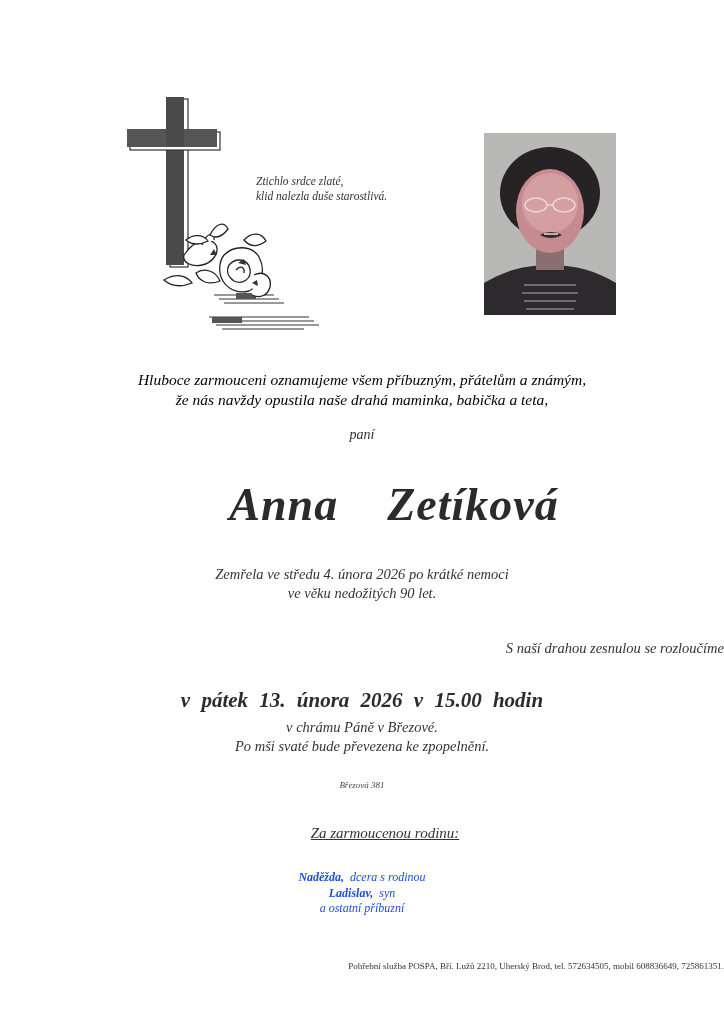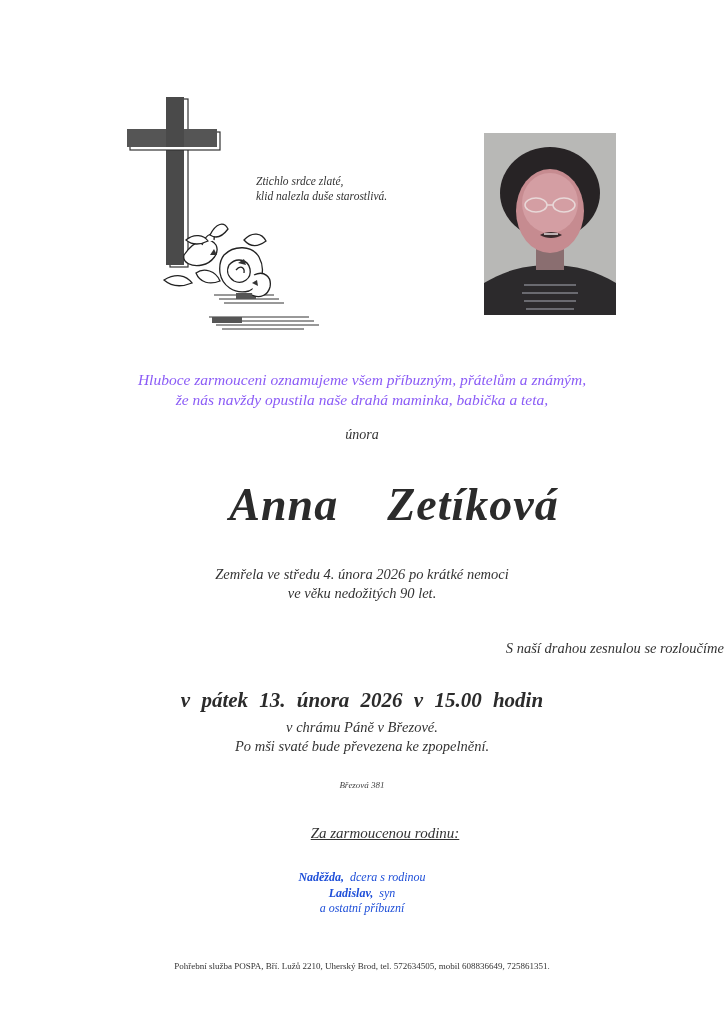--- a/index.html
+++ b/index.html
@@ -12,38 +12,38 @@
     .abs { position: absolute; }
     .center { left: 0; width: 724px; text-align: center; }
 
     
     #cross { left: 124px; top: 95px; width: 200px; height: 240px; }
 
     #motto { left: 256px; top: 174px; font-size: 11.5px; line-height: 15px; font-style: italic; color: #333; }
 
     #photo { left: 484px; top: 133px; width: 132px; height: 182px; background: #b9b9b7; overflow: hidden; }
 
-    #intro { top: 370px; font-size: 15.5px; line-height: 20px; font-style: italic; color: #8b5cf6; }
+    #intro { top: 370px; font-size: 15.5px; line-height: 20px; font-style: italic; color: #000000; }
     #pani { top: 427px; font-size: 14px; font-style: italic; color: #333; }
 
     #name { top: 478px; font-size: 46px; font-weight: bold; font-style: italic; letter-spacing: 1px; color: #2b2b2b; word-spacing: 12px; padding-left: 32px; }
 
     #death { top: 565px; font-size: 14.5px; line-height: 19px; font-style: italic; color: #333; }
 
     #farewell { top: 640px; font-size: 14.5px; font-style: italic; color: #333; text-align: right; }
     #datetime { top: 676px; font-size: 21px; font-weight: bold; font-style: italic; color: #2b2b2b; word-spacing: 6px; margin-top: 12px; }
     #place { top: 718px; font-size: 14.5px; line-height: 19px; font-style: italic; color: #333; }
     #address { top: 780px; font-size: 9px; font-style: italic; color: #444; }
 
     #family-title { top: 825px; font-size: 15px; font-style: italic; text-decoration: underline; color: #333; margin-left: 23px; }
     #family { top: 870px; font-size: 12px; line-height: 15.5px; font-style: italic; color: #1d4ed8; }
     #family b { font-weight: bold; }
     #family .role { margin-left: 6px; }
 
-    #footer { top: 961px; font-size: 9px; color: #333; font-family: "Liberation Serif", serif; }
+    #footer { top: 961px; font-size: 9px; color: #333; font-family: "Liberation Serif", serif; text-align: right; }
   </style>
 </head>
 <body>
 
 <div id="cross" class="abs">
   <svg width="200" height="240" viewBox="0 0 200 240">
 
     <rect x="46" y="4" width="18" height="168" fill="#fff" stroke="#333" stroke-width="1.2"></rect>
     <rect x="42" y="2" width="18" height="168" fill="#4a4a4a"></rect>
 
@@ -117,21 +117,21 @@
     <path d="M56,102 C62,98 72,98 78,102 C72,106 62,106 56,102 Z" fill="#3a2a2c"></path>
     <path d="M60,101 L74,101" stroke="#e8e0e0" stroke-width="1.5"></path>
   </svg>
 </div>
 
 <div id="intro" class="abs center">
   <div>Hluboce zarmouceni oznamujeme všem příbuzným, přátelům a známým,</div>
   <div>že nás navždy opustila naše drahá maminka, babička a teta,</div>
 </div>
 
-<div id="pani" class="abs center">února</div>
+<div id="pani" class="abs center">paní</div>
 
 <div id="name" class="abs center" style="white-space:pre;">Anna  Zetíková</div>
 
 <div id="death" class="abs center">
   <div>Zemřela ve středu 4. února 2026 po krátké nemoci</div>
   <div>ve věku nedožitých 90 let.</div>
 </div>
 
 <div id="farewell" class="abs center">S naší drahou zesnulou se rozloučíme</div>
 <div id="datetime" class="abs center">v pátek 13. února 2026 v 15.00 hodin</div>

